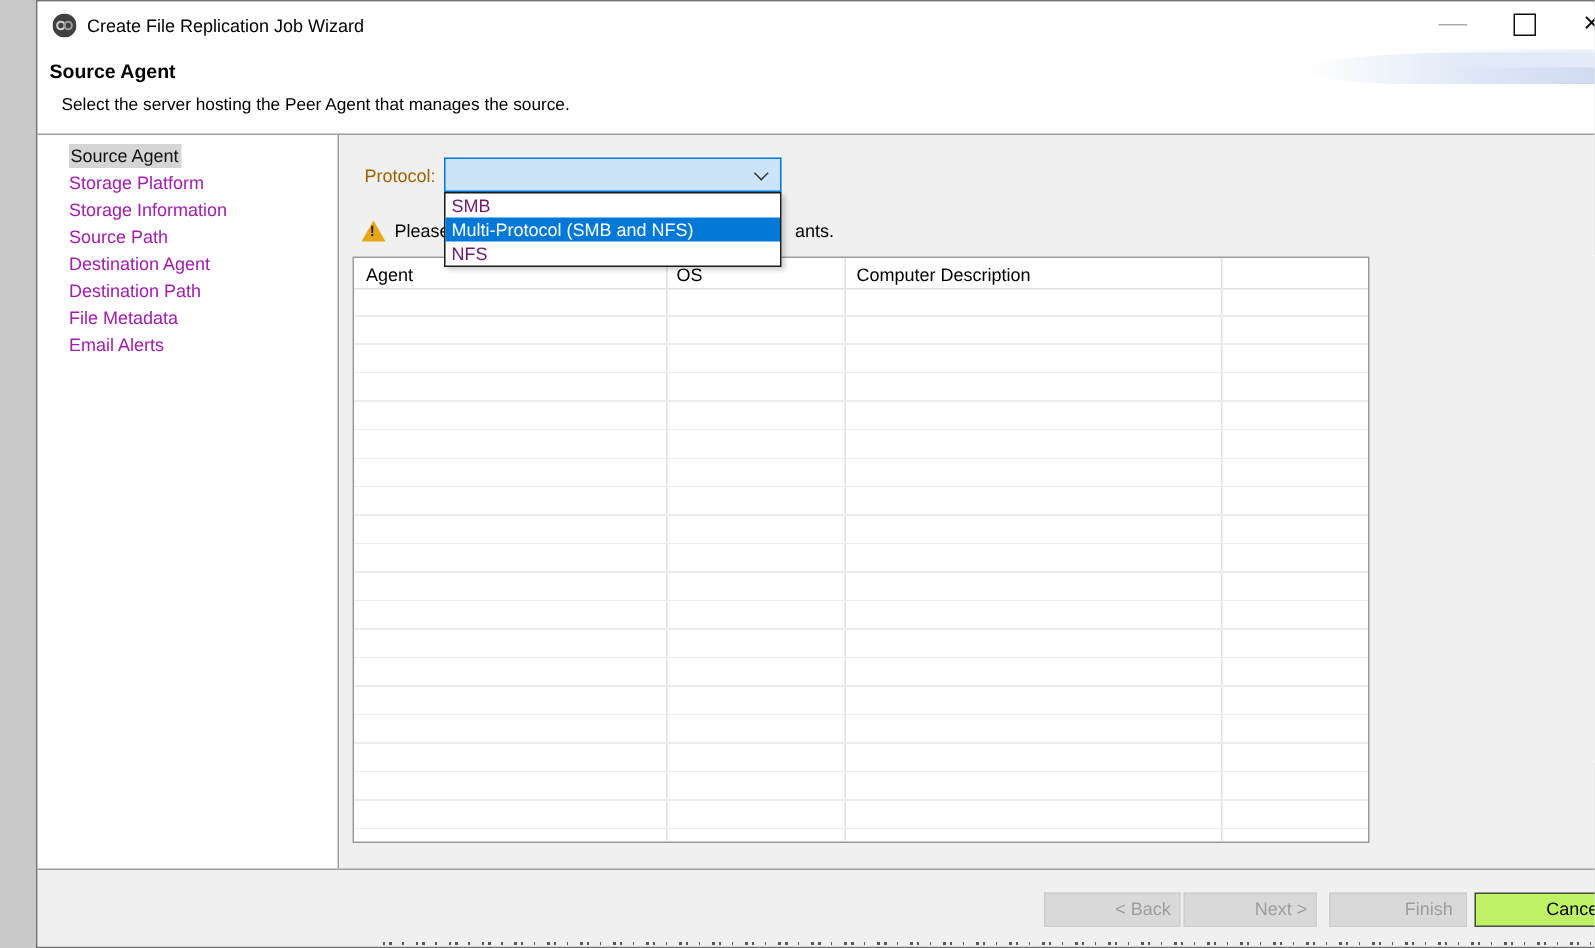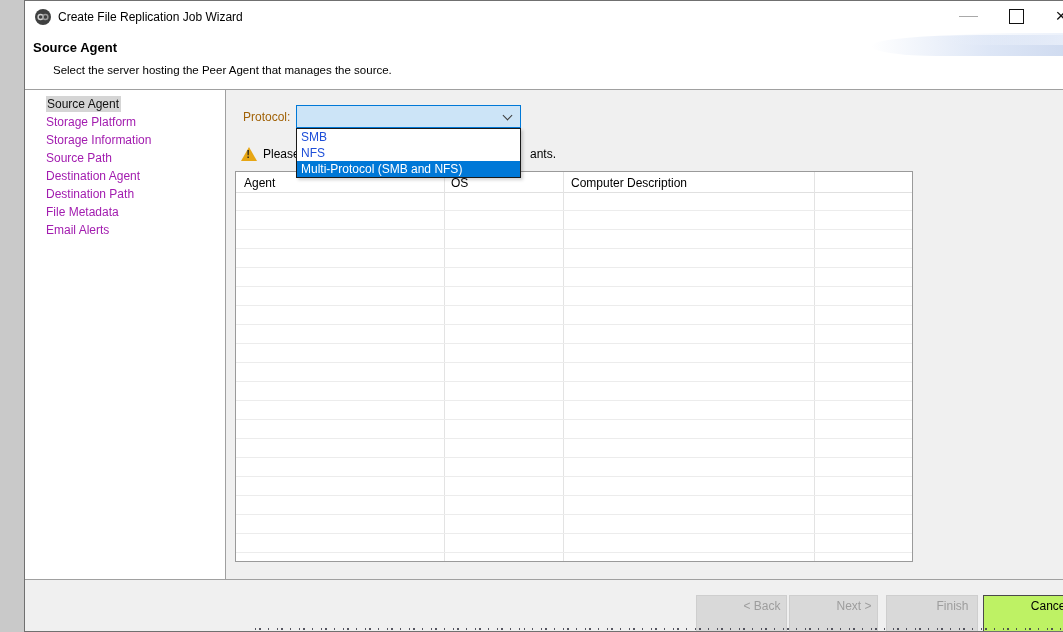--- a/index.html
+++ b/index.html
@@ -17,21 +17,21 @@
   .title-text { position:absolute; left:33px; top:0; height:32px; line-height:32px; font-size:12px; color:#000; }
   .win-btn { position:absolute; top:0; width:34px; height:32px; cursor:default; }
   .btn-min { left:927px; } .btn-max { left:975px; } .btn-close { left:1019px; }
   .min-glyph { position:absolute; left:7px; top:15px; width:19px; height:1px; background:#a9a9a9; }
   .max-glyph { position:absolute; left:9px; top:8px; width:15px; height:15px; border:1.5px solid #111; background:transparent; }
   .close-glyph { position:absolute; left:0; top:0; width:34px; height:32px; text-align:center; line-height:30px; font-size:19px; color:#111; }
 
   
   .headerbar { position:absolute; left:0; top:32px; width:100%; height:57px; background:#ffffff; border-bottom:1px solid #a0a0a0; }
   .header-title { position:absolute; left:8px; top:7px; font-size:13px; font-weight:bold; color:#000; }
-  .header-subtitle { position:absolute; left:28px; top:31px; font-size:11.5px; color:#000; }
+  .header-subtitle { position:absolute; left:16px; top:31px; font-size:11.5px; color:#000; }
   .swoosh1 { position:absolute; right:0; top:2px; width:215px; height:21px;
     background:linear-gradient(to right, rgba(216,227,245,0) 0%, #dde6f6 55%, #ccd8ee 100%);
     border-radius:100% 0 0 60% / 100% 0 0 95%; }
   .swoosh2 { position:absolute; right:0; top:0px; width:150px; height:12px;
     background:linear-gradient(to right, rgba(230,237,249,0) 0%, #e9effa 100%);
     border-radius:100% 0 0 60% / 100% 0 0 95%; }
 
   
   .sidebar { position:absolute; left:0; top:89px; width:201px; height:489px;
     background:#ffffff; border-right:1px solid #a0a0a0; }
@@ -45,21 +45,21 @@
 
   .protocol-label { position:absolute; left:16px; top:16px; height:22px; line-height:22px; font-size:12px; color:#a16207; }
   .combo { position:absolute; left:69px; top:15px; width:225px; height:23px;
     background:#cce4f7; border:1px solid #0078d7; }
   .combo-value { position:absolute; left:5px; top:0; height:21px; line-height:21px; font-size:12px; color:#000; }
   .chevron-down { position:absolute; right:9px; top:6px; width:7px; height:7px;
     border-right:1.4px solid #3c3c3c; border-bottom:1.4px solid #3c3c3c; transform:rotate(45deg); }
 
   .dropdown { position:absolute; left:69px; top:38px; width:225px; background:#ffffff;
     border:1px solid #1a1a1a; z-index:30; box-shadow:2px 2px 3px rgba(0,0,0,0.18); }
-  .dd-item { height:16px; line-height:16px; font-size:12px; color:#1d4ed8; padding-left:4px; white-space:nowrap; overflow:hidden; }
+  .dd-item { height:16px; line-height:16px; font-size:12px; color:#701a75; padding-left:4px; white-space:nowrap; overflow:hidden; }
   .dd-item.selected { background:#0078d7; color:#ffffff; }
 
   .warning-row { position:absolute; left:14px; top:56px; height:16px; }
   .warning-icon { position:absolute; left:0; top:1px; width:0; height:0;
     border-left:8px solid transparent; border-right:8px solid transparent; border-bottom:14px solid #e7a614; }
   .warning-icon::after { content:"!"; position:absolute; left:-2.5px; top:2px; font-size:10px; font-weight:bold; color:#222; }
   .warn-left { position:absolute; left:22px; top:1px; font-size:12px; color:#000; white-space:nowrap; }
   .warn-right { position:absolute; left:289px; top:1px; font-size:12px; color:#000; white-space:nowrap; }
 
   
@@ -69,21 +69,21 @@
   .col-line.c1 { left:208px; } .col-line.c2 { left:327px; } .col-line.c3 { left:578px; }
   .th { position:absolute; top:3px; height:16px; line-height:16px; font-size:12px; color:#000; white-space:nowrap; }
   .th.h0 { left:8px; } .th.h1 { left:215px;text-align:right; } .th.h2 { left:335px; }
   .thead-line { position:absolute; left:0; right:0; top:20px; height:1px; background:#e0e0e0; }
   .rows { position:absolute; left:0; right:0; top:20px; bottom:0;
     background:repeating-linear-gradient(to bottom, transparent 0 18px, #ececec 18px 19px); }
 
   
   .footer-sep { position:absolute; left:0; top:578px; width:100%; height:1px; background:#a0a0a0; }
   .footer { position:absolute; left:0; top:579px; width:100%; height:52px; background:#f0f0f0; }
-  .btn { position:absolute; top:15px; height:37px; font-size:12px; text-align:center; line-height:21px;padding-left:41px; }
+  .btn { position:absolute; top:15px; height:23px; font-size:12px; text-align:center; line-height:21px;padding-left:41px; }
   .btn.disabled { background:#d9d9d9; border:1px solid #cecece; color:#9d9d9d; }
   .btn.default { background:#bef264; border:1px solid #4a4a4a; color:#000; }
   .b-back { left:671px; width:91px; } .b-next { left:764px; width:89px; }
   .b-finish { left:861px; width:92px; } .b-cancel { left:958px; width:92px; }
 
   .clip-artifact { position:absolute; left:230px; right:8px; bottom:1px; height:2.5px; opacity:.85;
     background:repeating-linear-gradient(90deg, #3a3a46 0 1.5px, transparent 1.5px 4.5px,
       #3a3a46 4.5px 6px, transparent 6px 13px, #3a3a46 13px 14px, transparent 14px 22px); }
 </style>
 </head>
@@ -131,22 +131,22 @@
 
     <div class="protocol-label">Protocol:</div>
 
     <div class="combo">
       <span class="combo-value"></span>
       <span class="chevron-down"></span>
     </div>
 
     <div class="dropdown">
       <div class="dd-item">SMB</div>
+      <div class="dd-item selected">Multi-Protocol (SMB and NFS)</div>
       <div class="dd-item">NFS</div>
-      <div class="dd-item selected">Multi-Protocol (SMB and NFS)</div>
     </div>
 
     <div class="warning-row">
       <span class="warning-icon"></span>
       <span class="warn-left">Please</span>
       <span class="warn-right">ants.</span>
     </div>
 
     <div class="agent-table">
       <span class="th h0">Agent</span>

